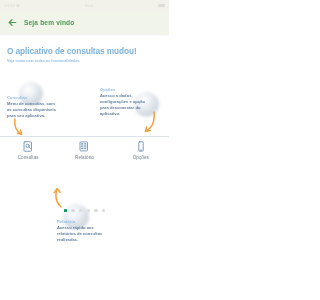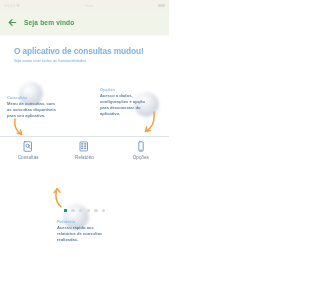--- a/index.html
+++ b/index.html
@@ -46,21 +46,21 @@
     position:absolute; left:0; top:34px; width:169px; height:2px;
     background:linear-gradient(to bottom, rgba(130,140,110,.13), rgba(130,140,110,0));
   }
 
   
   .tutorial {
     position:absolute; left:0; top:36px; width:169px; height:264px;
     background:#ffffff;
   }
 
-  .head-wrap { position:absolute; left:7px; top:10px; width:156px;margin-left:7px; }
+  .head-wrap { position:absolute; left:7px; top:10px; width:156px; }
   .tut-title {
     font-size:8.3px; font-weight:bold; color:#7eb2dd;
     letter-spacing:-.1px; white-space:nowrap;
   }
   .tut-sub {
     margin-top:2.5px;
     font-size:3.6px; font-weight:bold; color:#8fbde4;
     letter-spacing:.05px; white-space:nowrap;
   }
 

